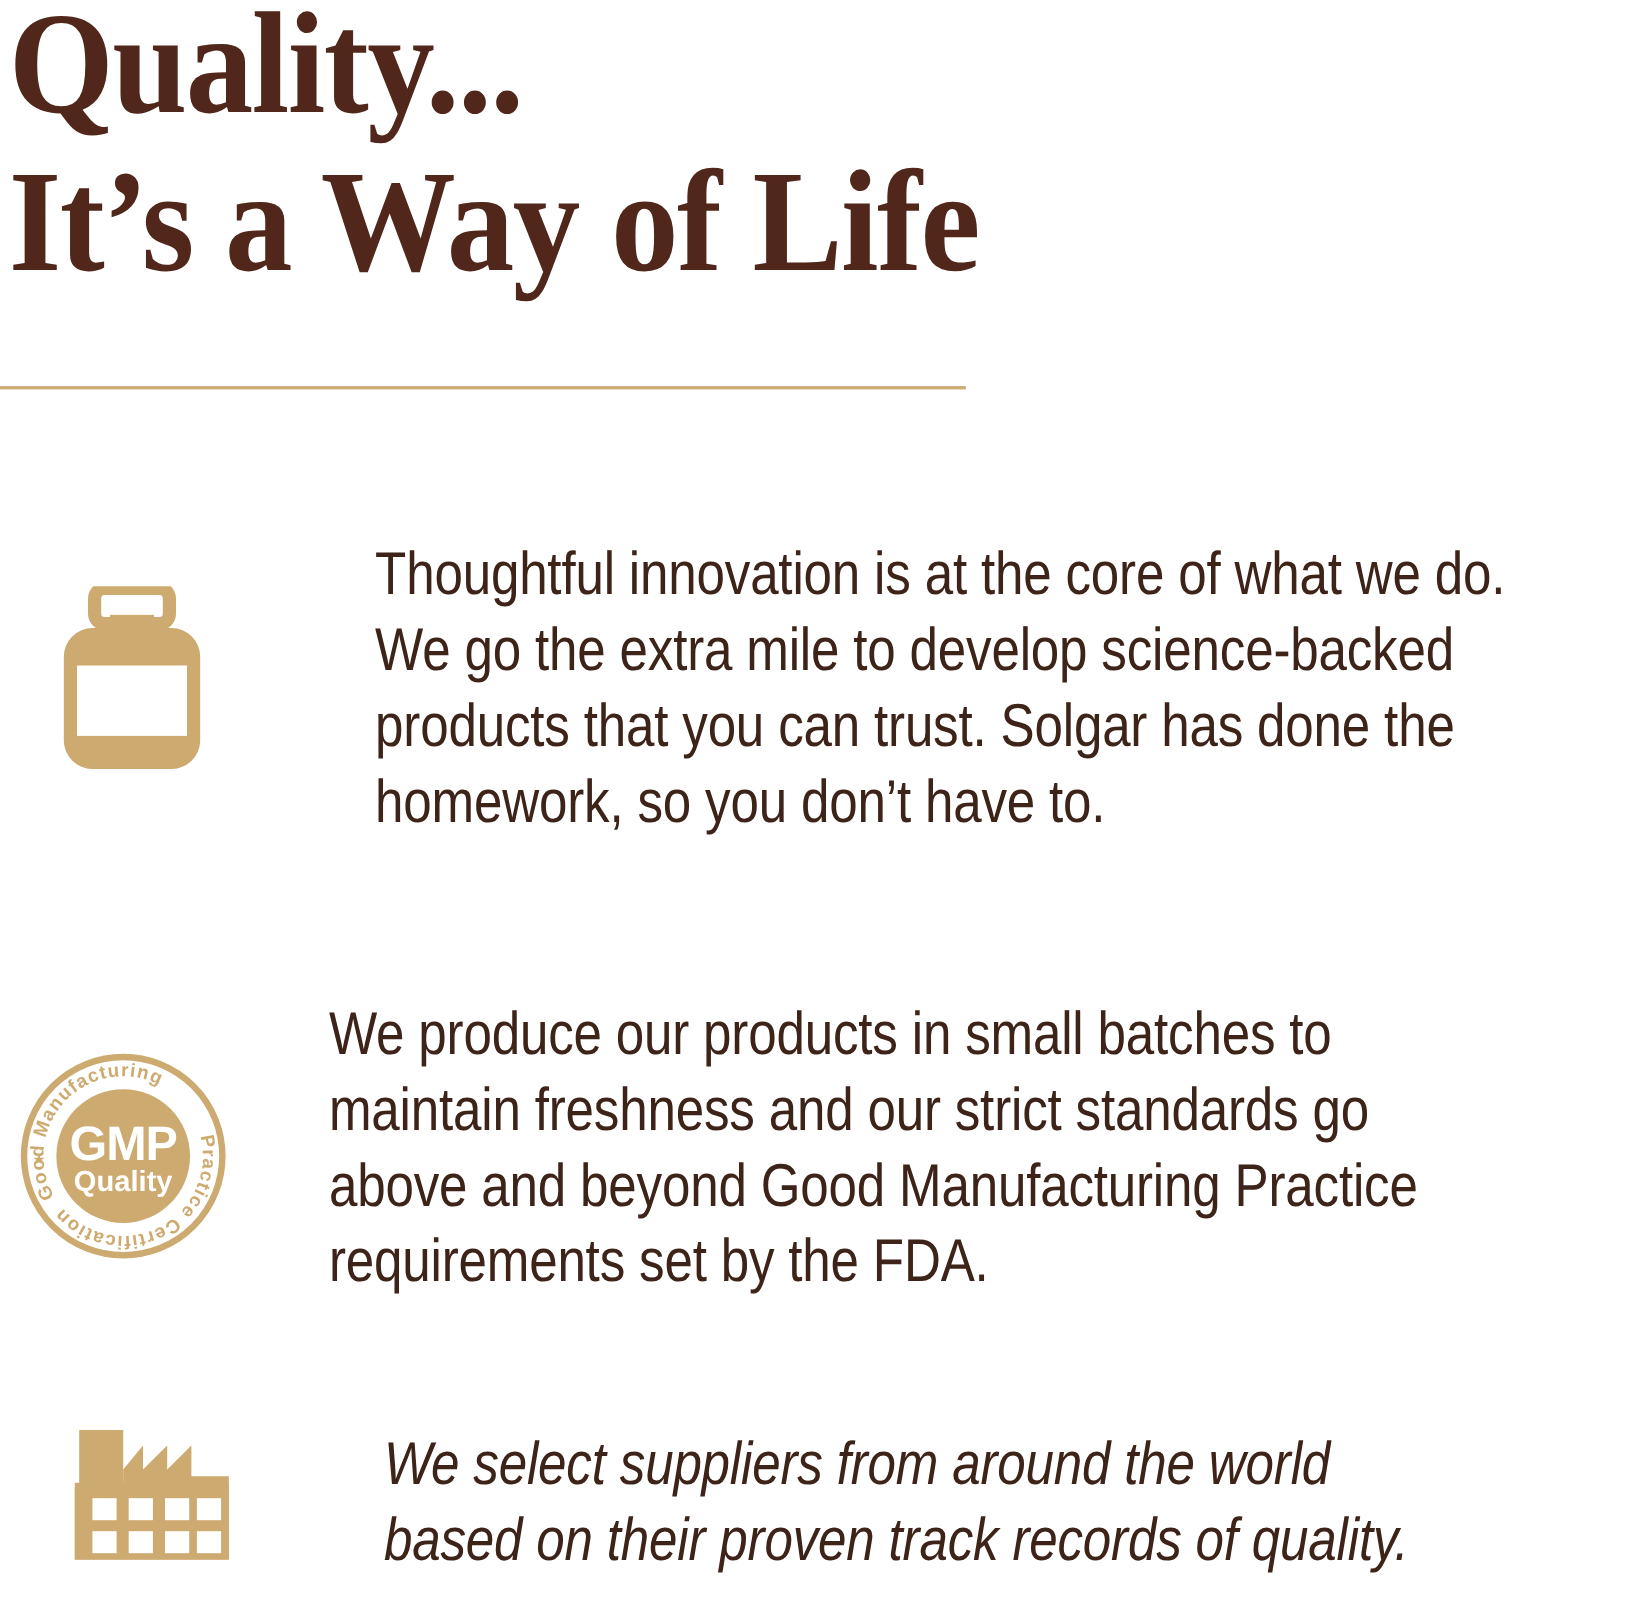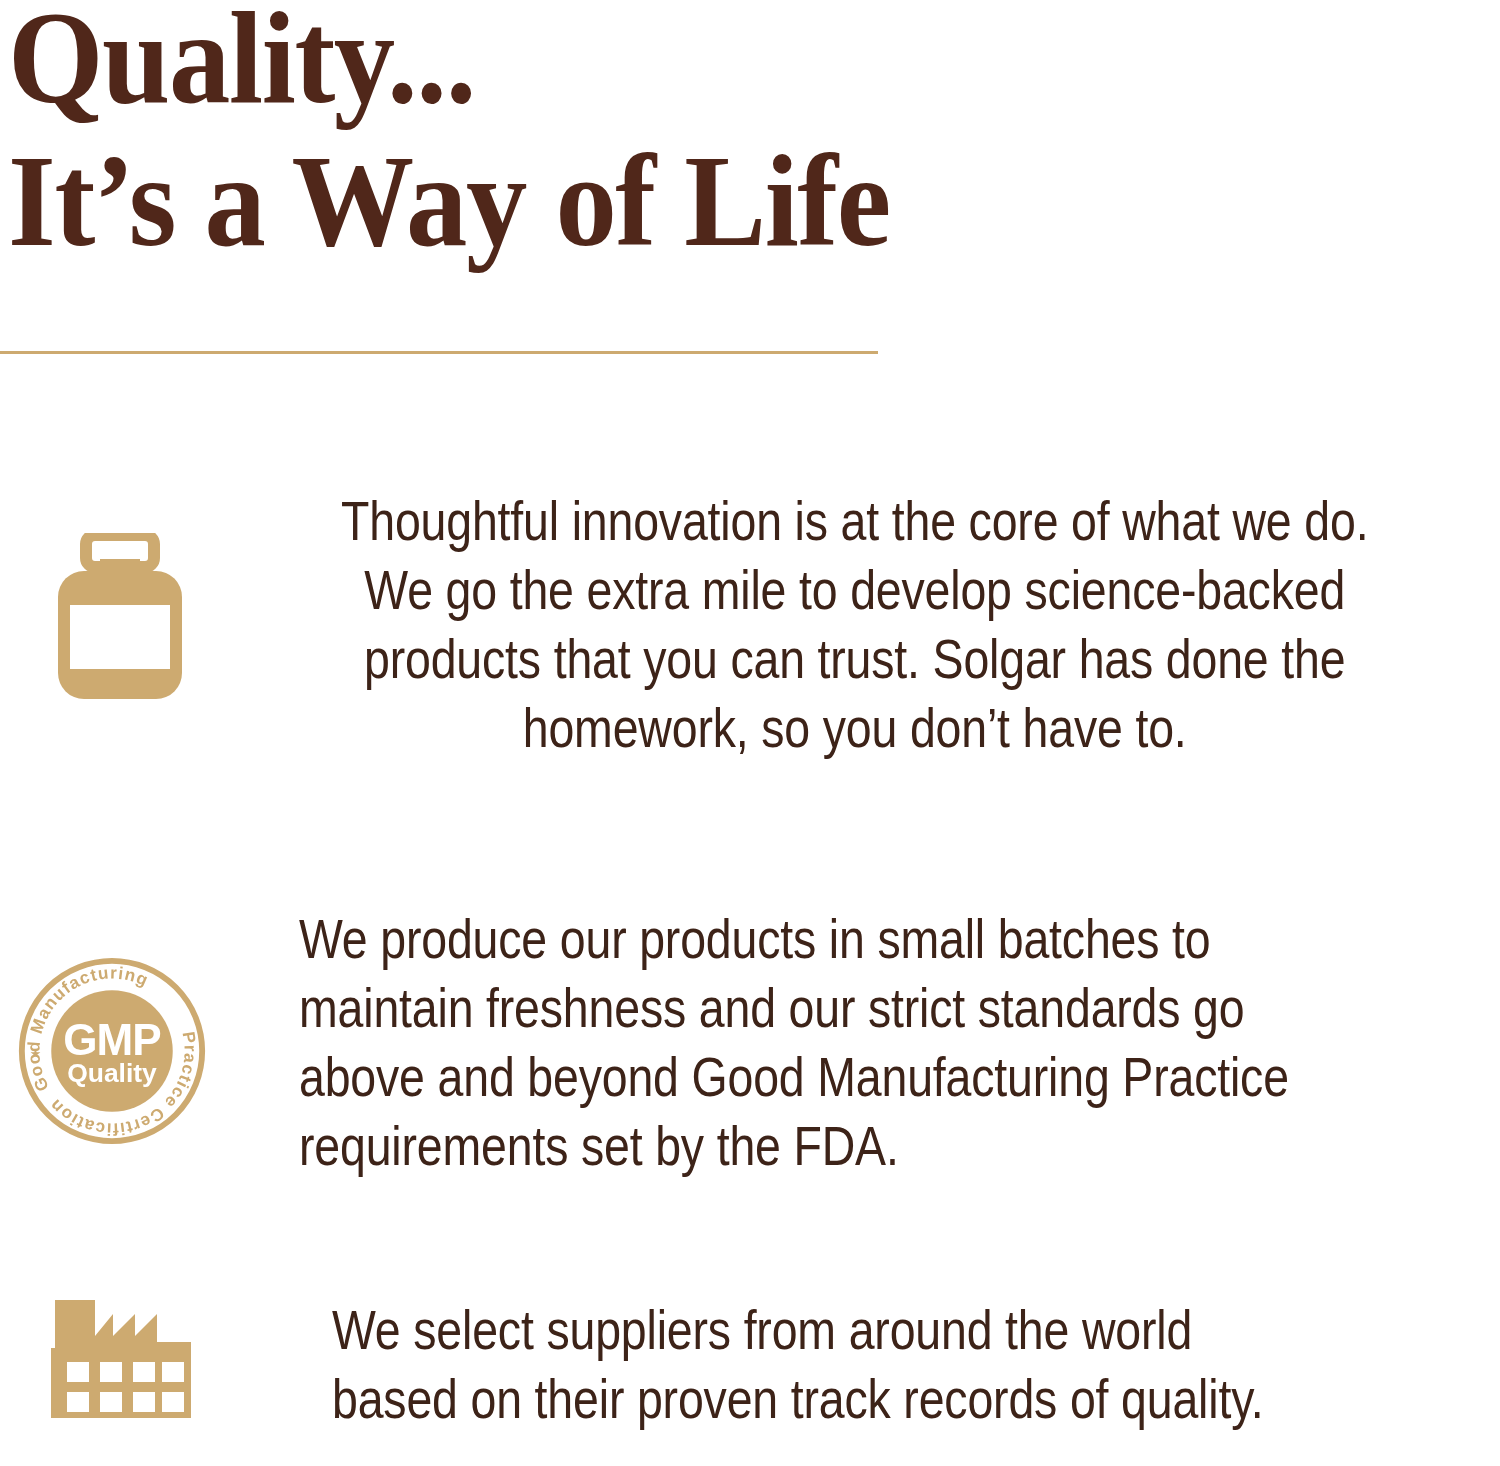--- a/index.html
+++ b/index.html
@@ -46,23 +46,23 @@
     background: #cdaa70;
   }
 
   
   .row {
     position: absolute;
     display: flex;
     align-items: flex-start;
     width: 1470px;
   }
-  .row-1 { left: 0; top: 487px; text-align: center; }
+  .row-1 { left: 0; top: 487px; }
   .row-2 { left: 0; top: 905px; }
-  .row-3 { left: 0; top: 1296px; }
+  .row-3 { left: 17px; top: 1296px; font-style: italic; }
 
   .icon-cell {
     width: 285px;
     flex: 0 0 285px;
     display: flex;
     justify-content: flex-start;
     align-items: flex-start;
   }
   .icon-cell.bottle-cell  { padding-left: 56px; padding-top: 46px; }
   .icon-cell.gmp-cell     { padding-left: 14px; padding-top: 48px; }

